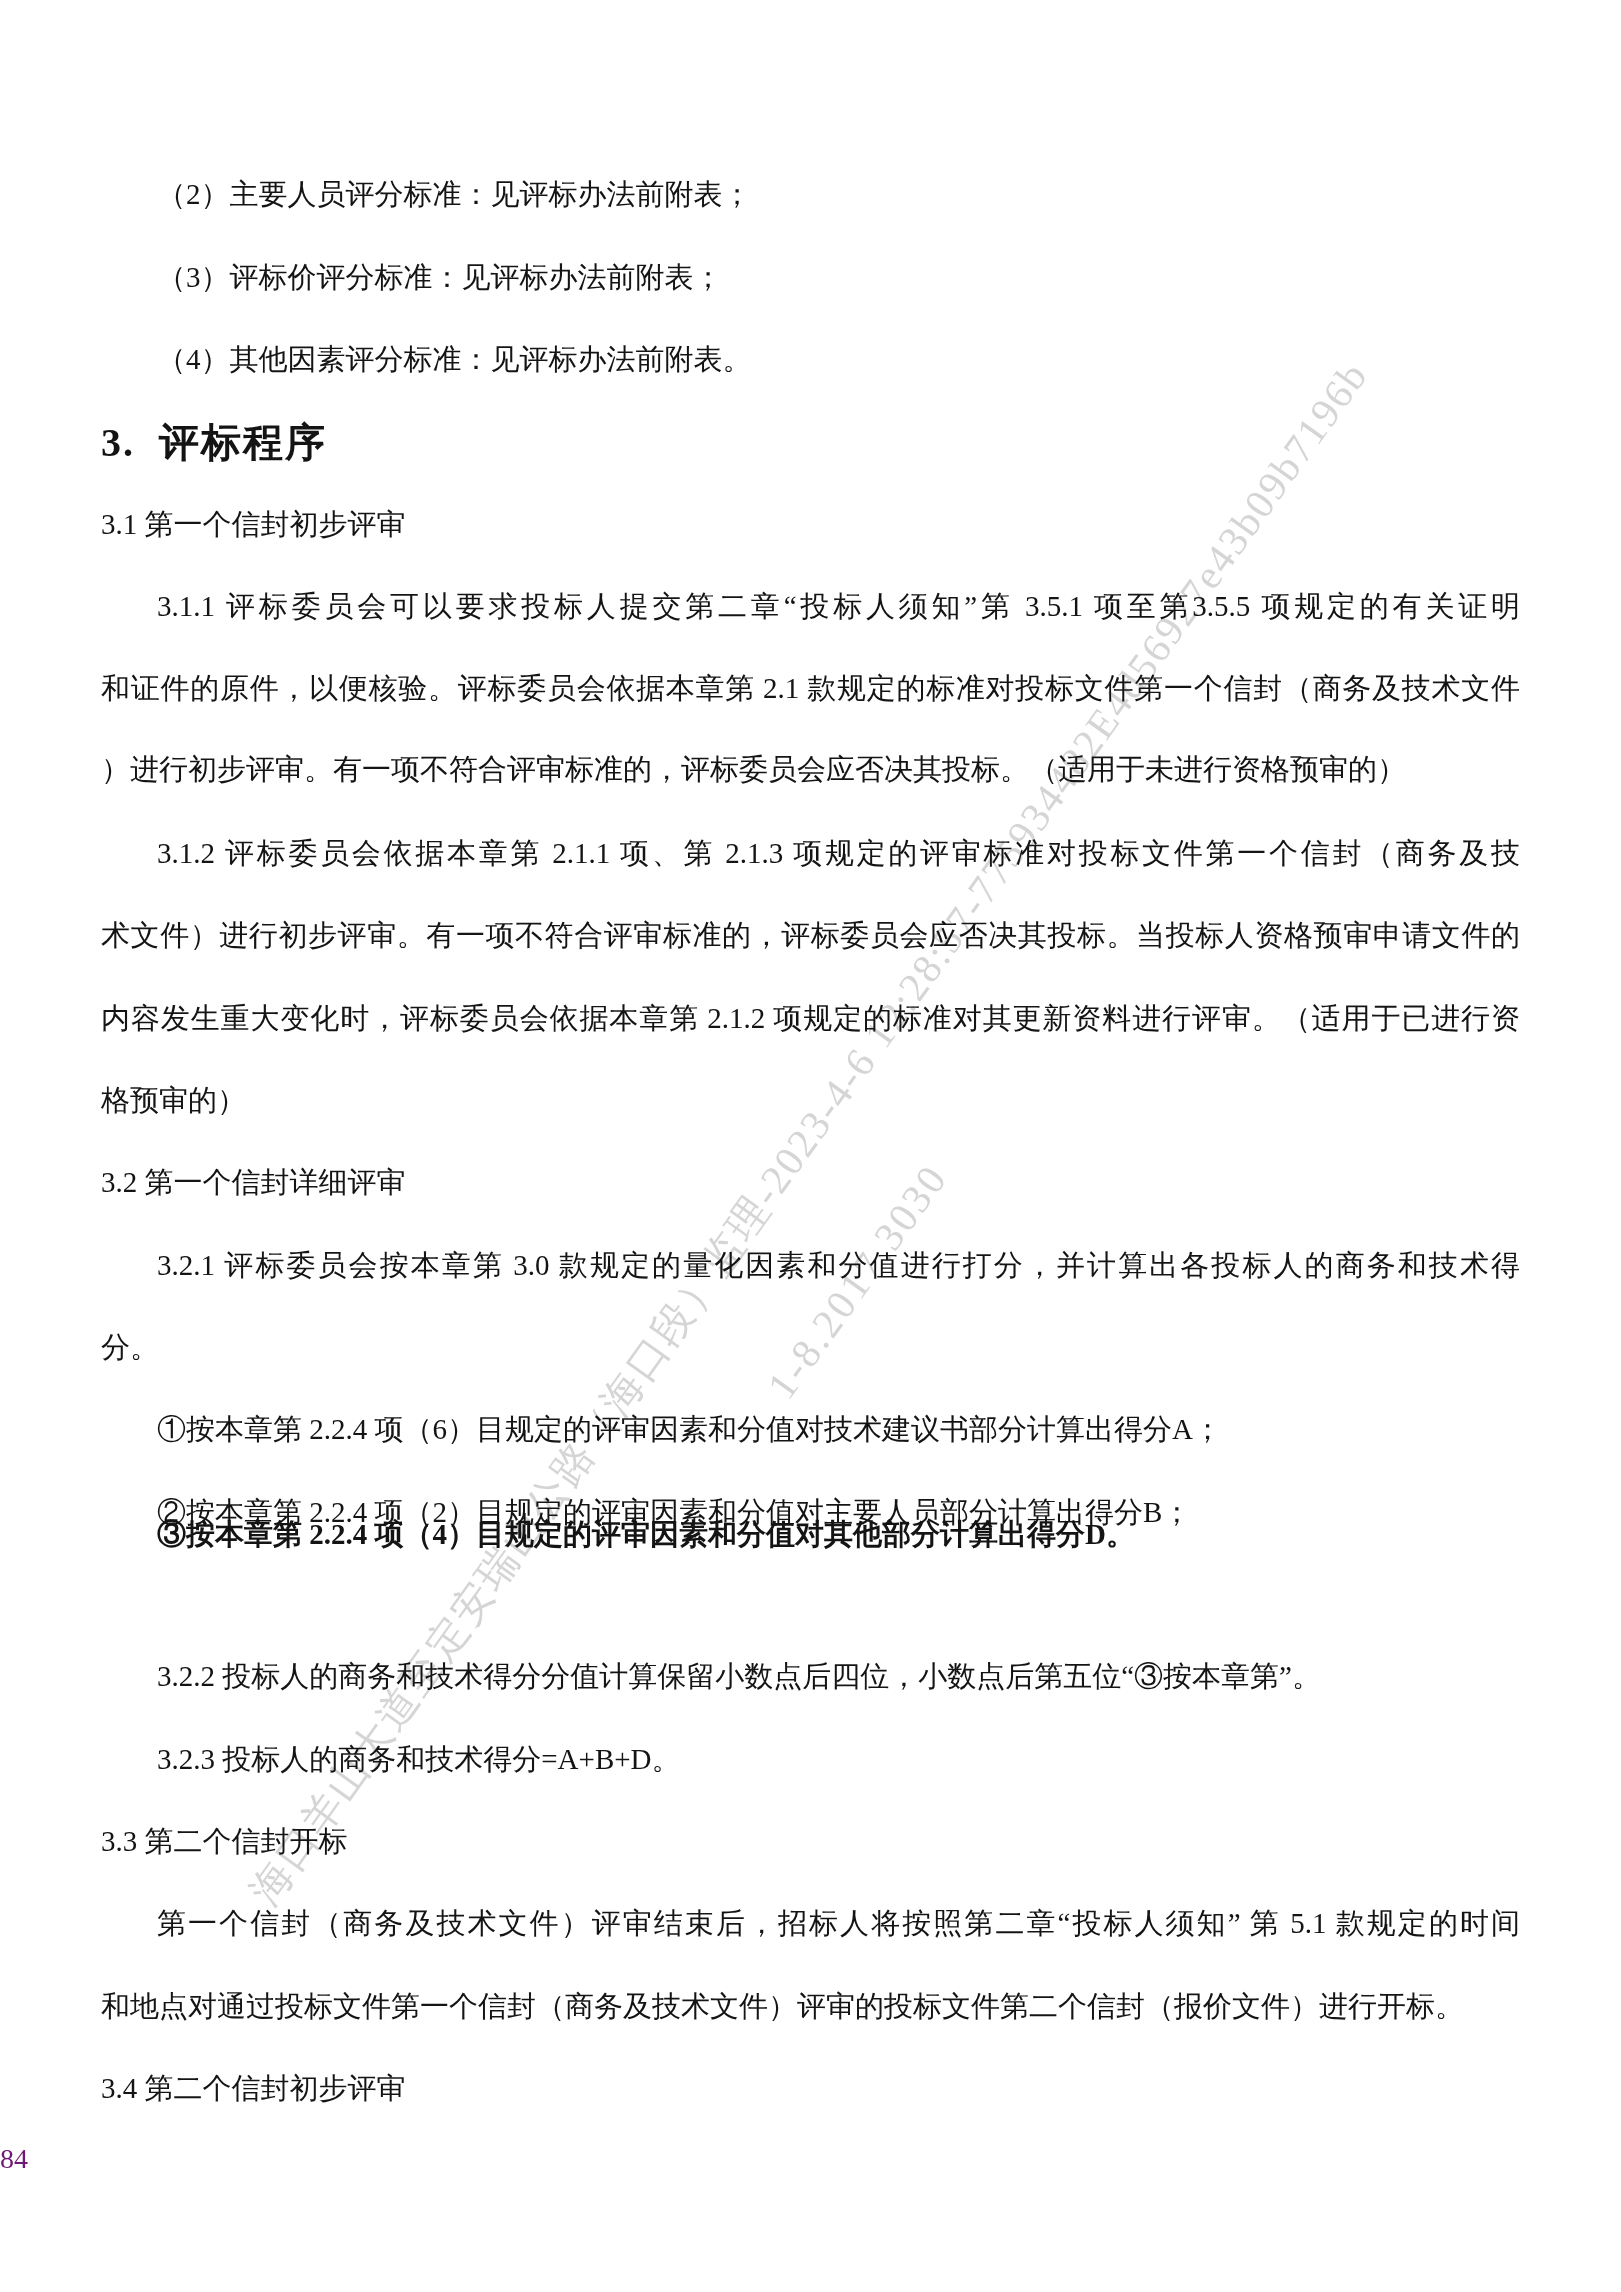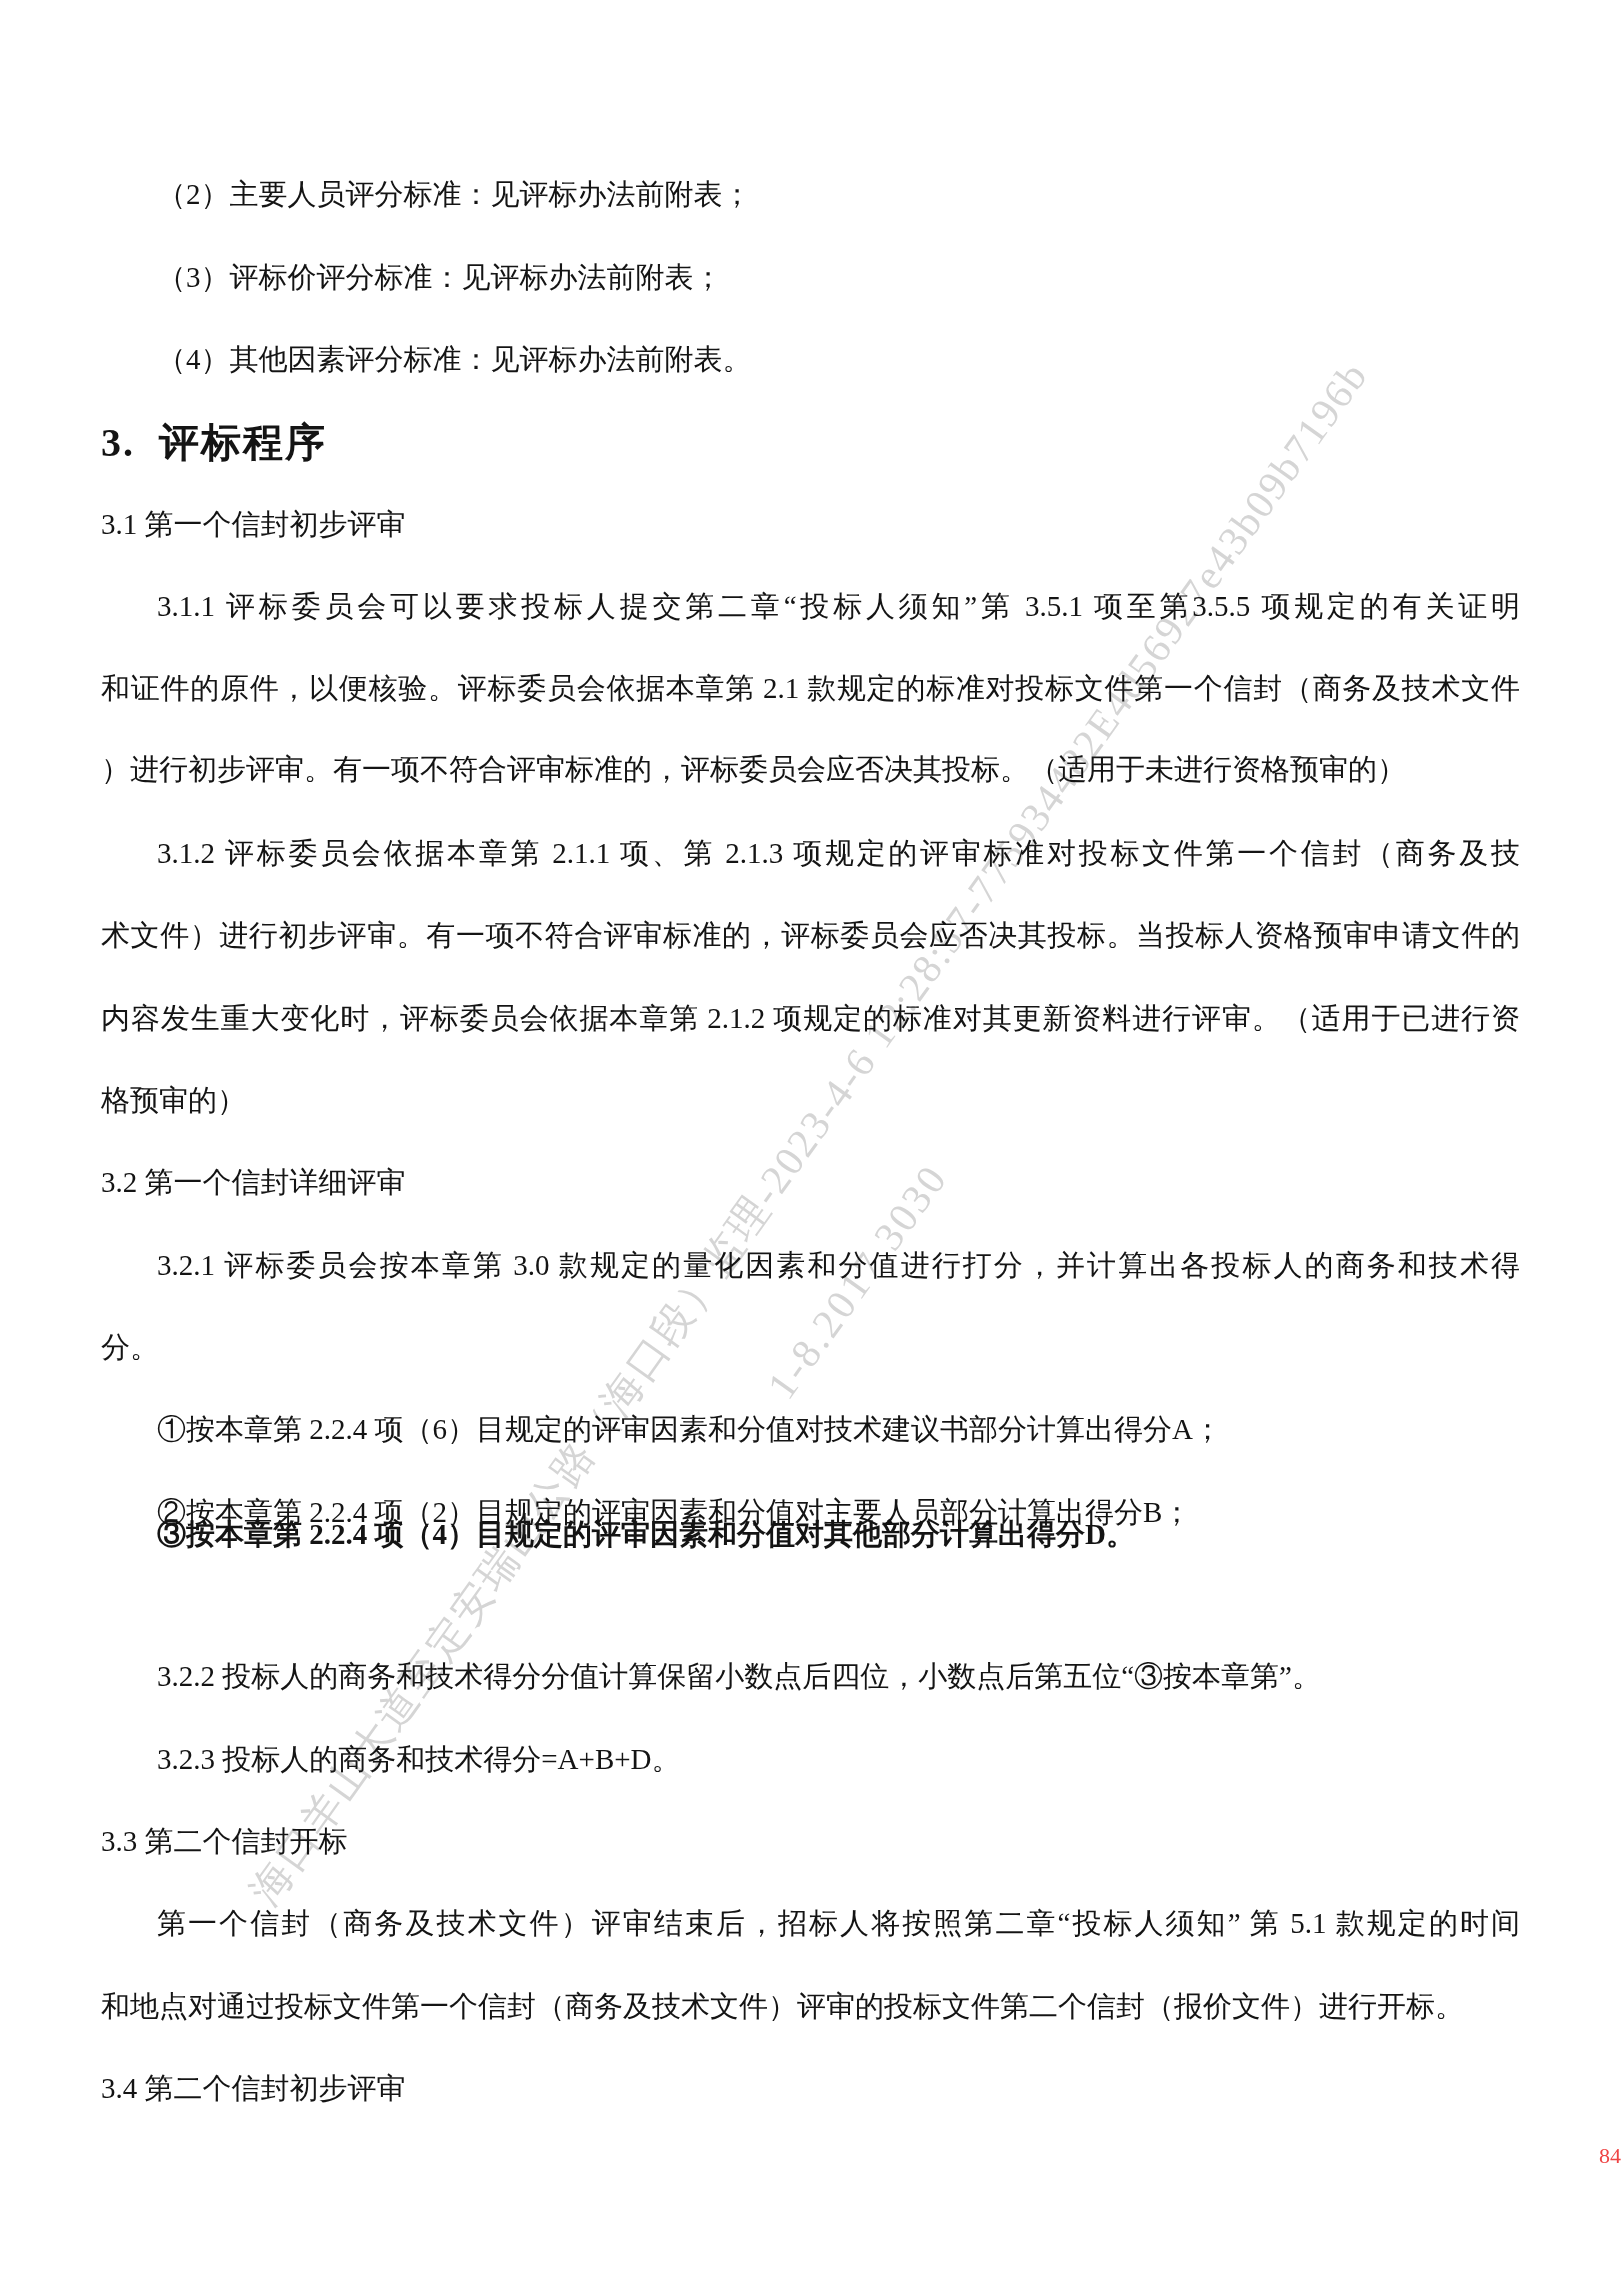--- a/index.html
+++ b/index.html
@@ -54,23 +54,23 @@
     left: 757px;
     top: 1380px;
     font-size: 41px;
     letter-spacing: 2.9px;
   }
   .page-number {
     position: absolute;
     top: 2143px;
     left: 0;
     width: 100%;
-    text-align: right;
-    font-size: 22px;
-    color: #ef4444;
+    text-align: left;
+    font-size: 28px;
+    color: #701a75;
   }
   .content-layer {
     position: absolute;
     inset: 0;
     z-index: 2;
   }
 </style>
 </head>
 <body>
 

